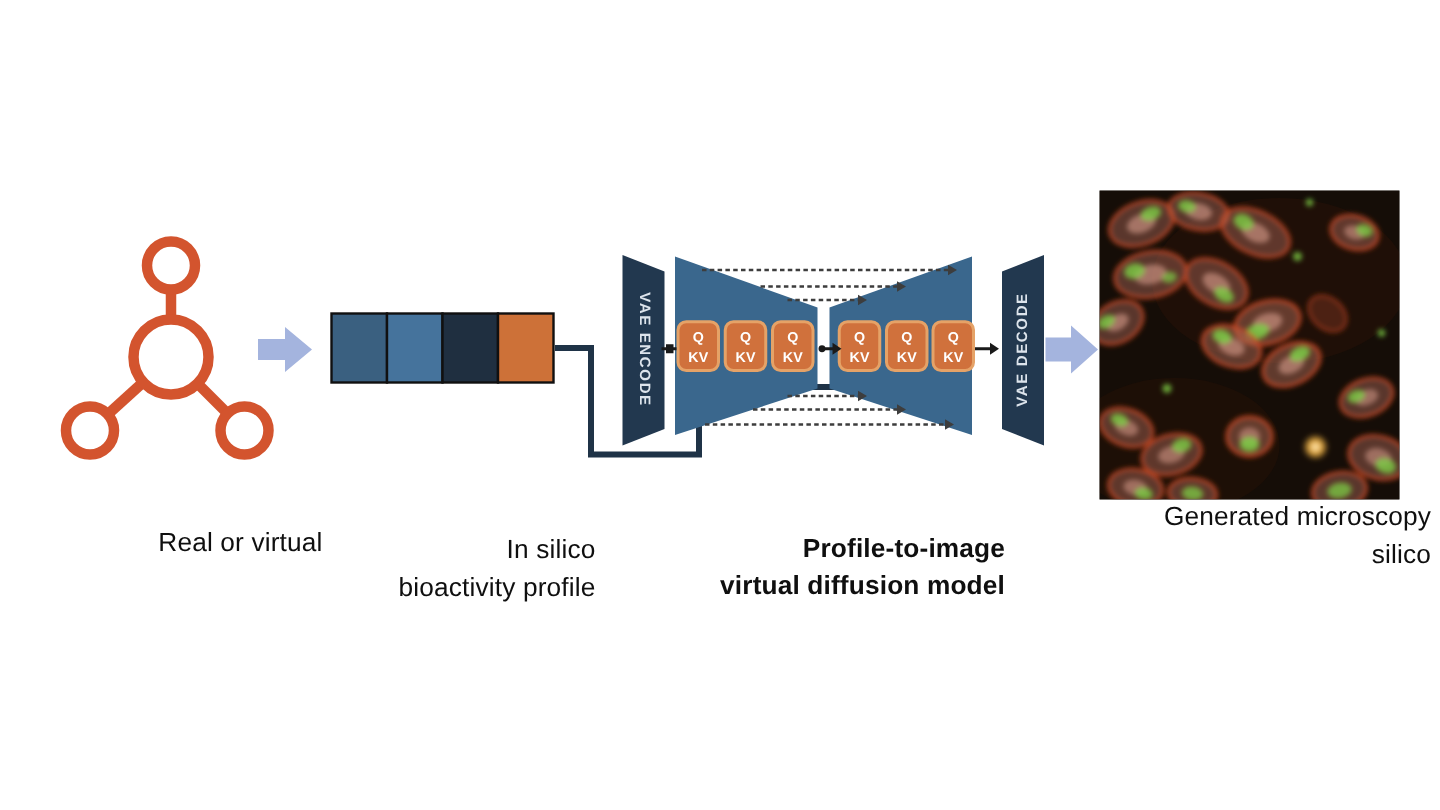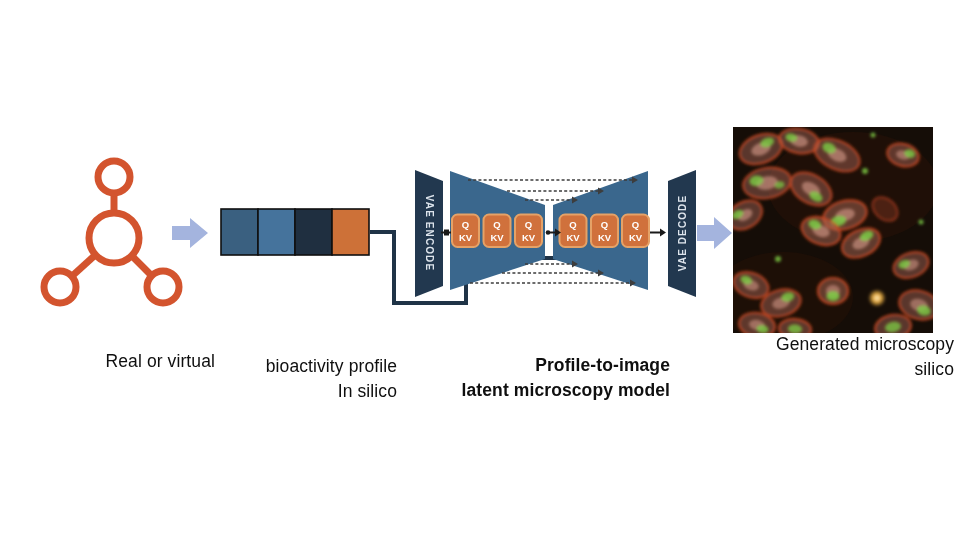--- a/index.html
+++ b/index.html
@@ -250,25 +250,25 @@
         </g>
         <circle cx="144" cy="171" r="9" fill="url(#glow)"></circle>
       </g>
     </svg>
   </div>
 
   <div class="caption" style="left:15px;top:349px;width:200px;">
     <span>Real or virtual</span>
   </div>
   <div class="caption" style="left:197px;top:354px;width:200px;">
+    <span>In silico</span>
     <span>bioactivity profile</span>
-    <span>In silico</span>
   </div>
   <div class="caption" style="left:420px;top:353px;width:250px;font-weight:bold;">
     <span>Profile-to-image</span>
-    <span>latent microscopy model</span>
+    <span>virtual diffusion model</span>
   </div>
   <div class="caption" style="left:714px;top:332px;width:240px;">
     <span>Generated microscopy</span>
     <span>silico</span>
   </div>
 
 </div>
 
 </body></html>

